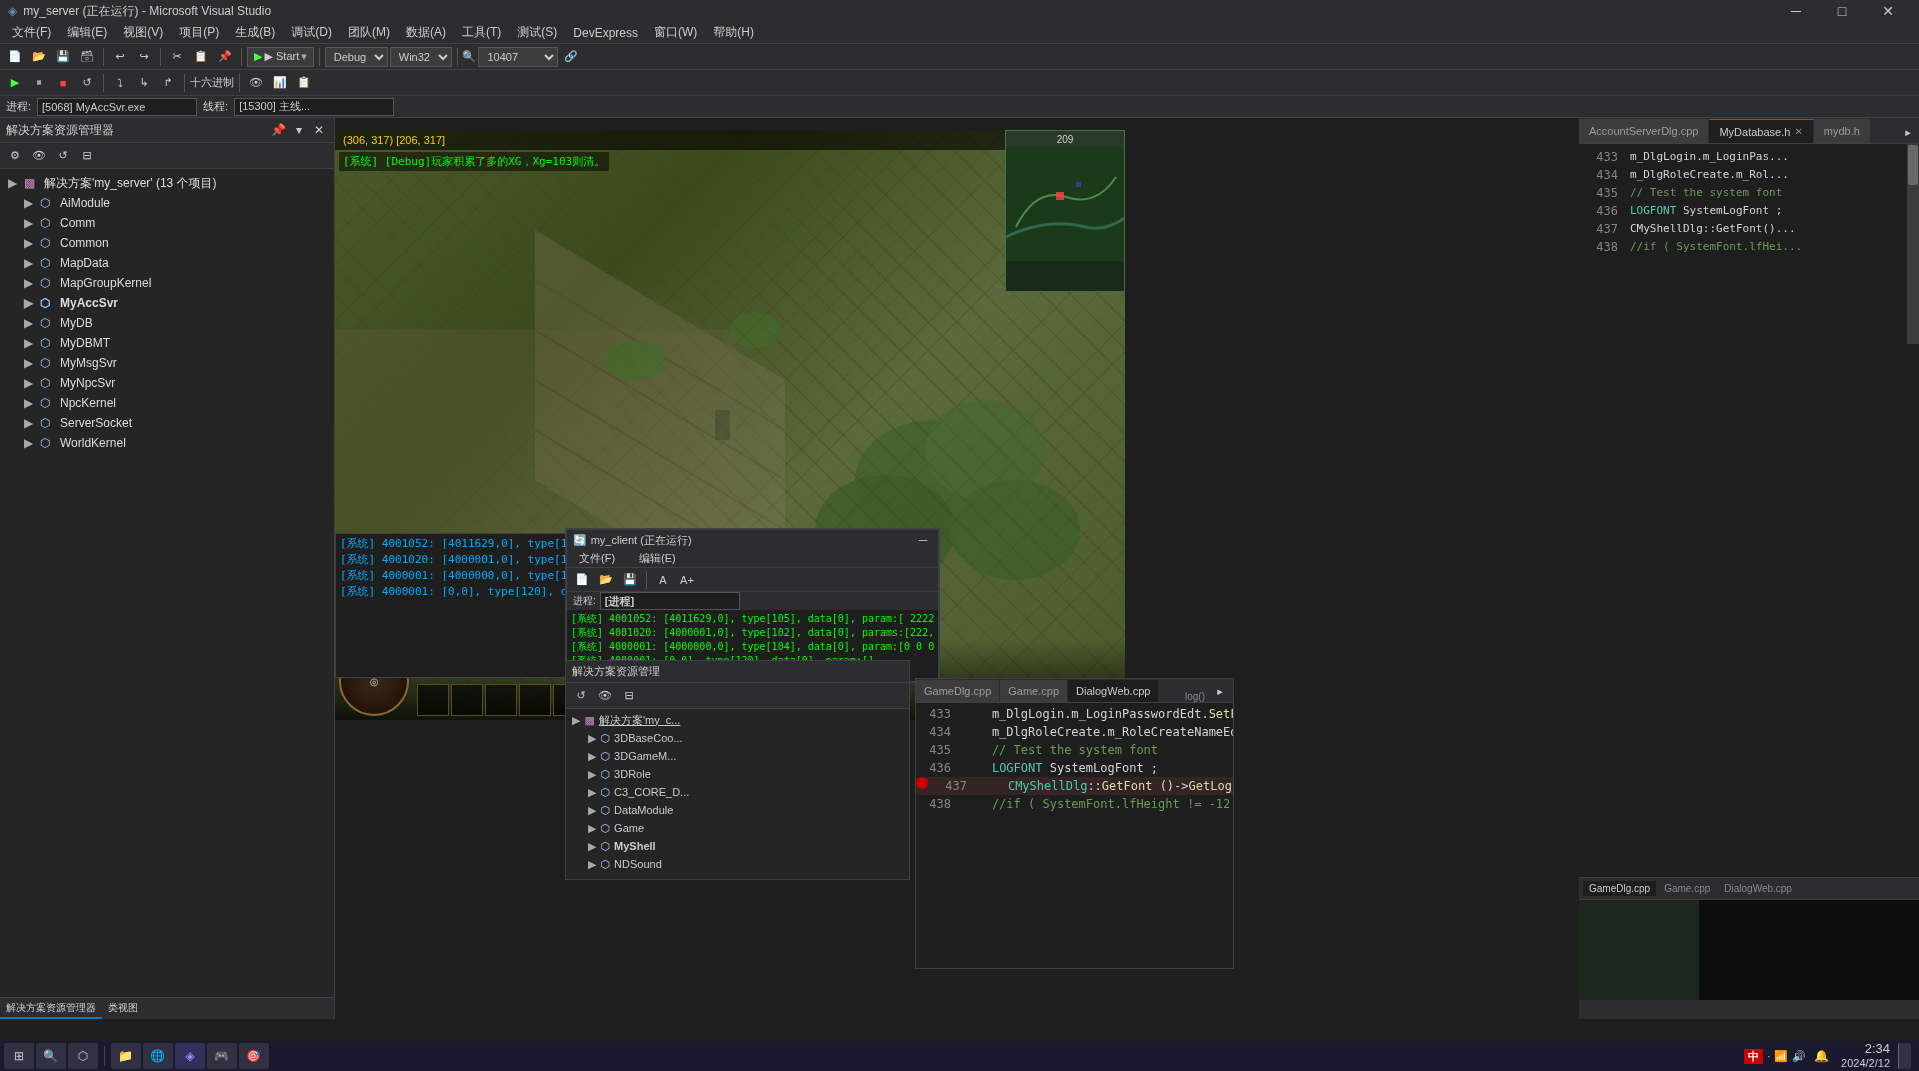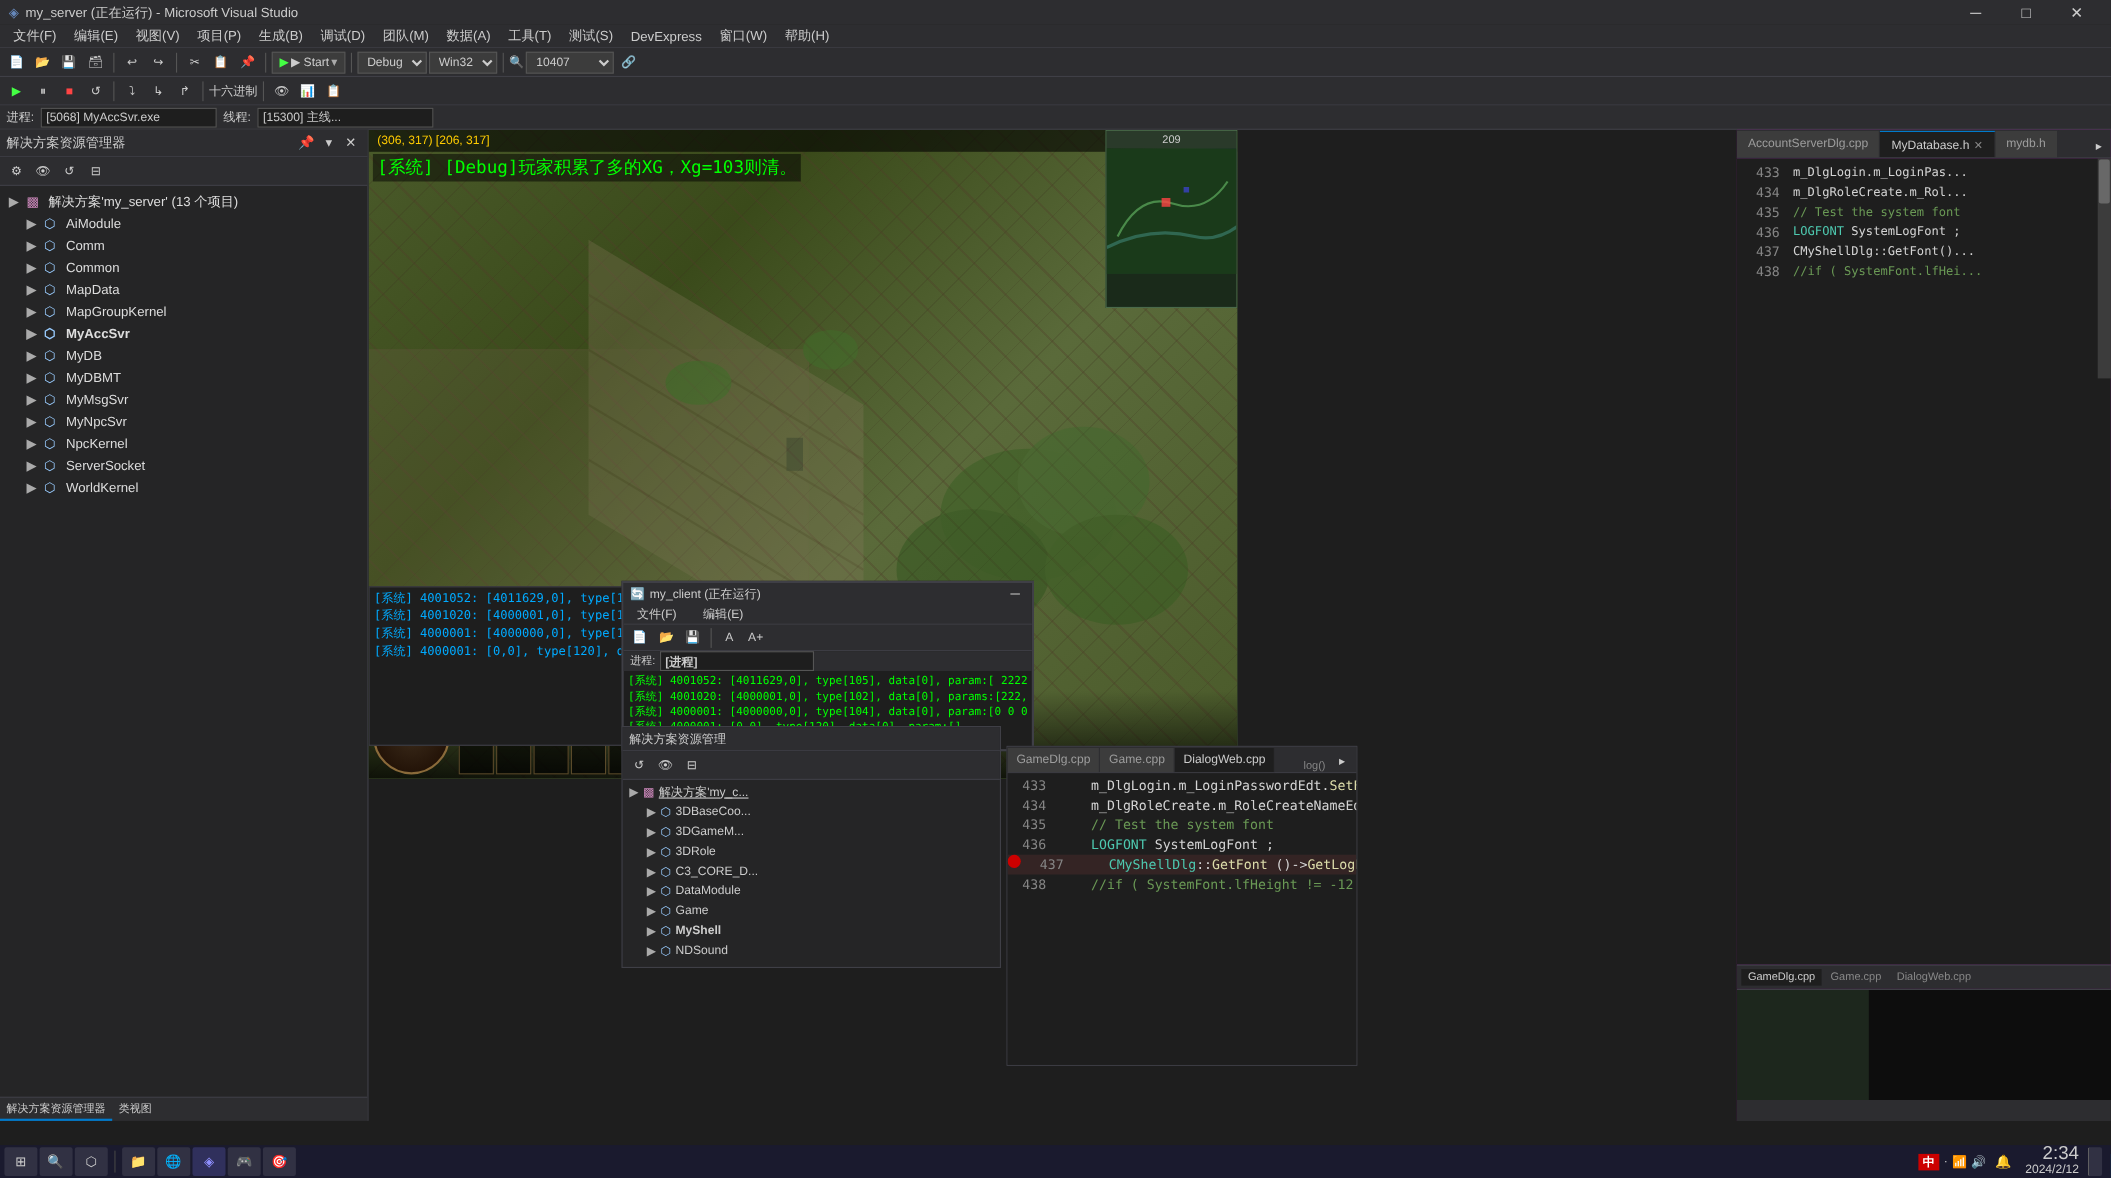--- a/index.html
+++ b/index.html
@@ -168,21 +168,21 @@
       white-space: nowrap;
     }
     .tree-item.bold { font-weight: bold; }
     .tree-arrow { width: 16px; color: #aaa; flex-shrink: 0; }
     .tree-icon { width: 16px; flex-shrink: 0; margin-right: 4px; }
     .tree-label { color: #ddd; }
 
     
     .game-window {
       position: absolute;
-      top: 0;
+      top: 12px;
       left: 0;
       width: 790px;
       height: 590px;
       background: #2a3a2a;
       overflow: hidden;
     }
 
     
     .game-bg {
       width: 100%;
@@ -222,21 +222,21 @@
       font-size: 11px;
       color: #ffcc00;
     }
 
     
     .game-debug-text {
       position: absolute;
       top: 22px;
       left: 4px;
       color: #00ff00;
-      font-size: 16px;
+      font-size: 11px;
       font-family: monospace;
       background: rgba(0,0,0,0.5);
       padding: 2px 4px;
     }
 
     
     .game-minimap {
       position: absolute;
       top: 0;
       right: 0;
@@ -1072,18 +1072,18 @@
   <div style="flex:1;"></div>
   <div class="taskbar-right">
     <span style="background:#cc0000; padding:0 4px; color:white; font-size:11px; font-weight:bold;">中</span>
     <span>·</span>
     <span>📶</span>
     <span>🔊</span>
     <button class="taskbar-btn" style="padding:0 4px; background:transparent;">
       <span>🔔</span>
     </button>
     <div style="display:flex;flex-direction:column;align-items:flex-end;justify-content:center;margin:0 4px;">
-      <span style="font-size:17px;color:#ccc;line-height:14px;">2:34</span>
+      <span style="font-size:13px;color:#ccc;line-height:14px;">2:34</span>
       <span style="font-size:11px;color:#ccc;line-height:14px;">2024/2/12</span>
     </div>
     <button class="taskbar-btn" style="width:6px;border-left:1px solid #666;"></button>
   </div>
 </div>
 
 </body></html>

